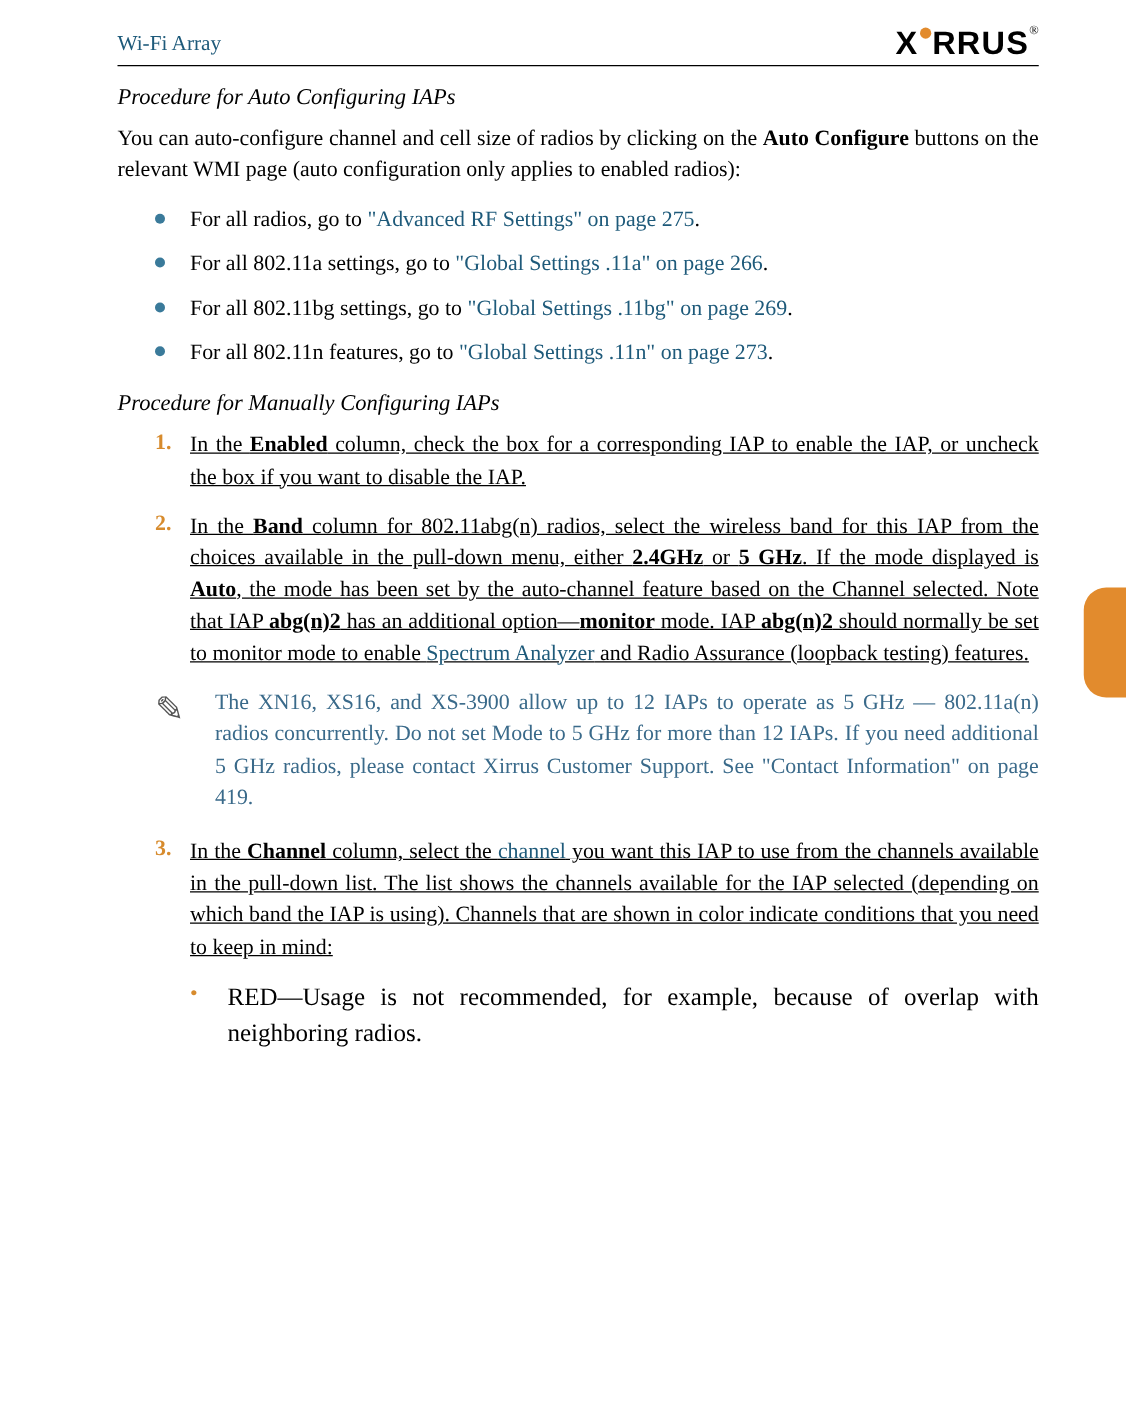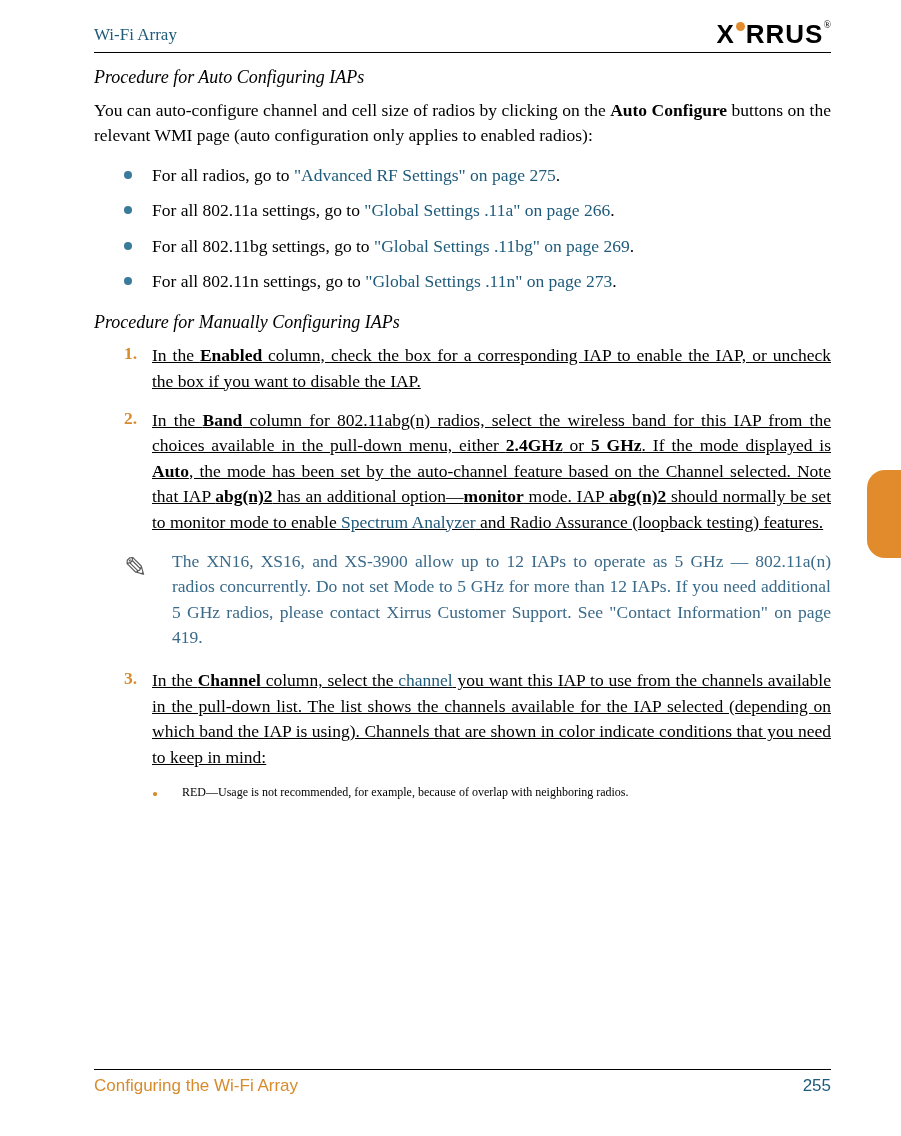--- a/index.html
+++ b/index.html
@@ -132,21 +132,21 @@
       display: flex;
       padding-left: 58px;
       margin-top: 12px;
     }
     .sub-bullet .dot {
       color: #d78b2d;
       font-size: 17.5px;
       min-width: 30px;
     }
     .sub-bullet .content {
-      font-size: 12px;
+      font-size: 20px;
       line-height: 1.45;
       text-align: justify;
       flex: 1;
     }
     .footer {
       position: absolute;
       bottom: 40px;
       left: 94px;
       right: 70px;
       border-top: 1.5px solid #000;
@@ -203,21 +203,21 @@
     <li>
       <span>For all radios, go to </span><span class="link">"Advanced RF Settings" on page 275</span><span>.</span>
     </li>
     <li>
       <span>For all 802.11a settings, go to </span><span class="link">"Global Settings .11a" on page 266</span><span>.</span>
     </li>
     <li>
       <span>For all 802.11bg settings, go to </span><span class="link">"Global Settings .11bg" on page 269</span><span>.</span>
     </li>
     <li>
-      <span>For all 802.11n settings, go to </span><span class="link">"Global Settings .11n" on page 273</span><span>.</span>
+      <span>For all 802.11n features, go to </span><span class="link">"Global Settings .11n" on page 273</span><span>.</span>
     </li>
   </ul>
 
   <div class="section-heading">Procedure for Manually Configuring IAPs</div>
 
   <div class="numbered-item">
     <div class="num">1.</div>
     <div class="content">
       <span>In the </span><b>Enabled</b><span> column, check the box for a corresponding IAP to enable the IAP, or uncheck the box if you want to disable the IAP.</span>
     </div>
@@ -240,18 +240,14 @@
     <div class="content">
       <span>In the </span><b>Channel</b><span> column, select the </span><span class="link">channel</span><span> you want this IAP to use from the channels available in the pull-down list. The list shows the channels available for the IAP selected (depending on which band the IAP is using). Channels that are shown in color indicate conditions that you need to keep in mind:</span>
     </div>
   </div>
 
   <div class="sub-bullet">
     <div class="dot">•</div>
     <div class="content">RED—Usage is not recommended, for example, because of overlap with neighboring radios.</div>
   </div>
 
-  <div class="footer">
-    <div class="footer-left">Configuring the Wi-Fi Array</div>
-    <div class="footer-right">255</div>
-  </div>
 
 </div>
 
 </body></html>

